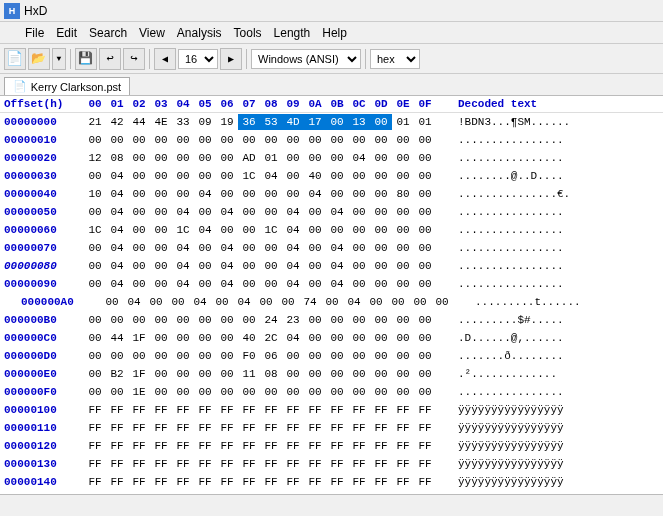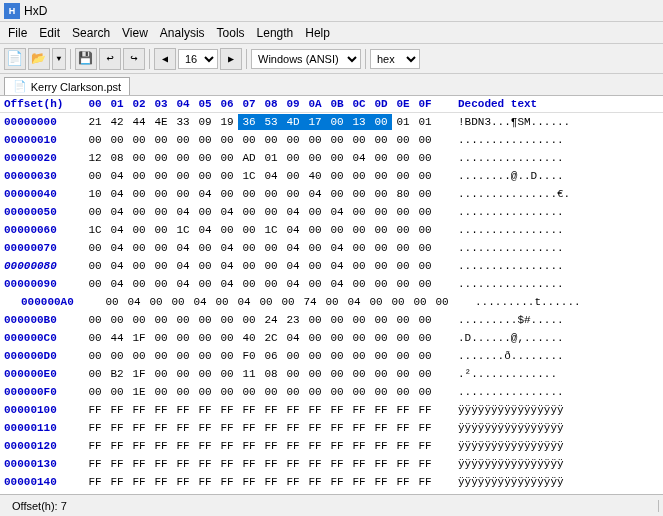--- a/index.html
+++ b/index.html
@@ -83,21 +83,21 @@
     }
   </style>
 </head>
 <body>
 
 <div id="title-bar">
   <span style="width:16px;height:16px;background:#3a7bd5;display:inline-flex;align-items:center;justify-content:center;margin-right:4px;font-size:9px;color:white;font-weight:bold;font-family:Arial;">H</span>
   <span style="font-family:'Segoe UI',sans-serif;font-size:12px;">HxD</span>
 </div>
 
-<div id="menu-bar" style="background:#f0f0f0;height:22px;display:flex;align-items:center;padding:0 2px;border-bottom:1px solid #ccc;">
+<div id="menu-bar" style="background:#f0f0f0;height:22px;display:flex;align-items:center;padding:0 19px;border-bottom:1px solid #ccc;">
   <span class="menu-item" style="font-family:'Segoe UI',sans-serif;font-size:12px;padding:2px 6px;cursor:pointer;">File</span>
   <span class="menu-item" style="font-family:'Segoe UI',sans-serif;font-size:12px;padding:2px 6px;cursor:pointer;">Edit</span>
   <span class="menu-item" style="font-family:'Segoe UI',sans-serif;font-size:12px;padding:2px 6px;cursor:pointer;">Search</span>
   <span class="menu-item" style="font-family:'Segoe UI',sans-serif;font-size:12px;padding:2px 6px;cursor:pointer;">View</span>
   <span class="menu-item" style="font-family:'Segoe UI',sans-serif;font-size:12px;padding:2px 6px;cursor:pointer;">Analysis</span>
   <span class="menu-item" style="font-family:'Segoe UI',sans-serif;font-size:12px;padding:2px 6px;cursor:pointer;">Tools</span>
   <span class="menu-item" style="font-family:'Segoe UI',sans-serif;font-size:12px;padding:2px 6px;cursor:pointer;">Length</span>
   <span class="menu-item" style="font-family:'Segoe UI',sans-serif;font-size:12px;padding:2px 6px;cursor:pointer;">Help</span>
 </div>
 
@@ -621,14 +621,13 @@
           <span style="width: 22px; text-align: center; font-size: 11px; display: inline-block;">FF</span>
           <span style="width: 22px; text-align: center; font-size: 11px; display: inline-block;">FF</span>
           <span style="width: 22px; text-align: center; font-size: 11px; display: inline-block;">FF</span>
         </div>
         <div style="flex: 1 1 0%; color: rgb(0, 0, 0); font-size: 11px; padding-left: 4px;">ÿÿÿÿÿÿÿÿÿÿÿÿÿÿÿÿ</div>
       </div>
     </div>
 </div>
 
 <div id="status-bar" style="background:#f0f0f0;height:22px;display:flex;align-items:center;border-top:1px solid #bbb;font-family:'Segoe UI',sans-serif;font-size:11px;padding:0 4px;">
-  <div style="flex:1;padding:0 8px;border-right:1px solid #bbb;">Offset(h): 7</div>
 </div>
 
 </body></html>

